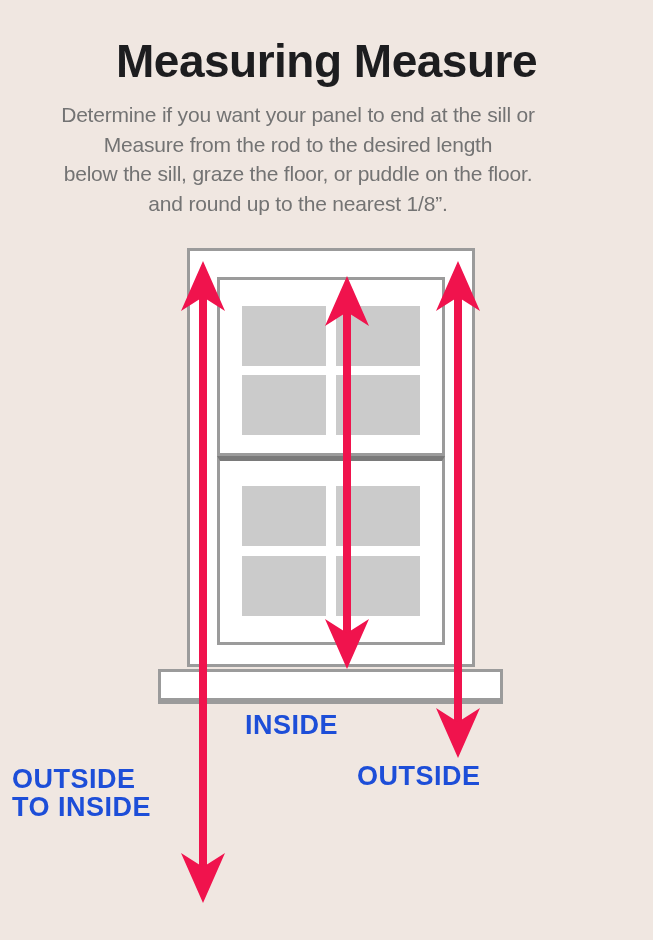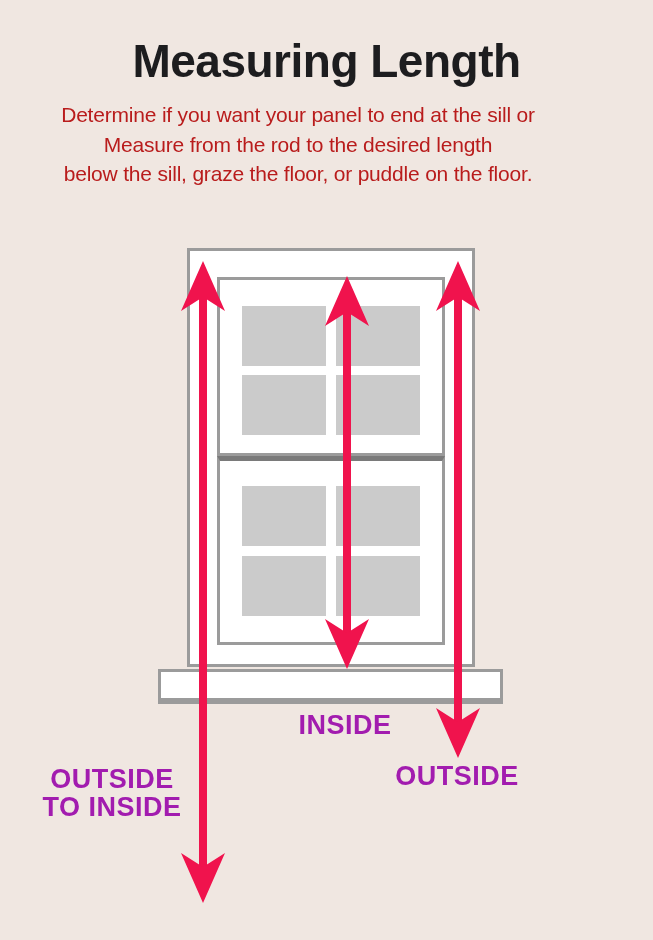--- a/index.html
+++ b/index.html
@@ -23,21 +23,21 @@
     font-size: 46px;
     font-weight: 800;
     letter-spacing: -0.5px;
     color: #1d1d1f;
   }
   .intro {
     position: absolute;
     left: 0; top: 100px;
     width: 596px;
     text-align: center;
-    color: #b91c1c;
+    color: #737373;
     font-size: 21px;
     line-height: 29.5px;
     letter-spacing: -0.2px;
   }
 
   
   .win-frame {
     position: absolute;
     left: 187px; top: 248px;
     width: 288px; height: 419px;
@@ -84,42 +84,42 @@
     position: absolute;
     left: 0; top: 0;
     width: 653px; height: 940px;
     pointer-events: none;
   }
 
   
   .arrow-label {
     position: absolute;
     width: 200px;
-    text-align: center;
-    color: #a21caf;
+    color: #1d4ed8;
     font-weight: 800;
     font-size: 27px;
     line-height: 28px;
     letter-spacing: 0.5px;
   }
   .label-inside   { left: 245px; top: 711px; }
   .label-outside  { left: 357px; top: 762px; }
   .label-outside-floor { left: 12px; top: 765px; }
 </style>
 </head>
 <body>
 
 <div class="canvas">
 
-  <h1 class="title">Measuring Length</h1>
+  <h1 class="title">Measuring Measure</h1>
 
   <div class="intro">
     <div>Determine if you want your panel to end at the sill or</div>
     <div>Measure from the rod to the desired length</div>
     <div>below the sill, graze the floor, or puddle on the floor.</div>
+    <div>and round up to the nearest 1/8”.</div>
   </div>
 
   <div class="win-frame"></div>
 
   <div class="sash sash-top">
     <div class="pane"></div>
     <div class="pane"></div>
     <div class="pane"></div>
     <div class="pane"></div>
   </div>

